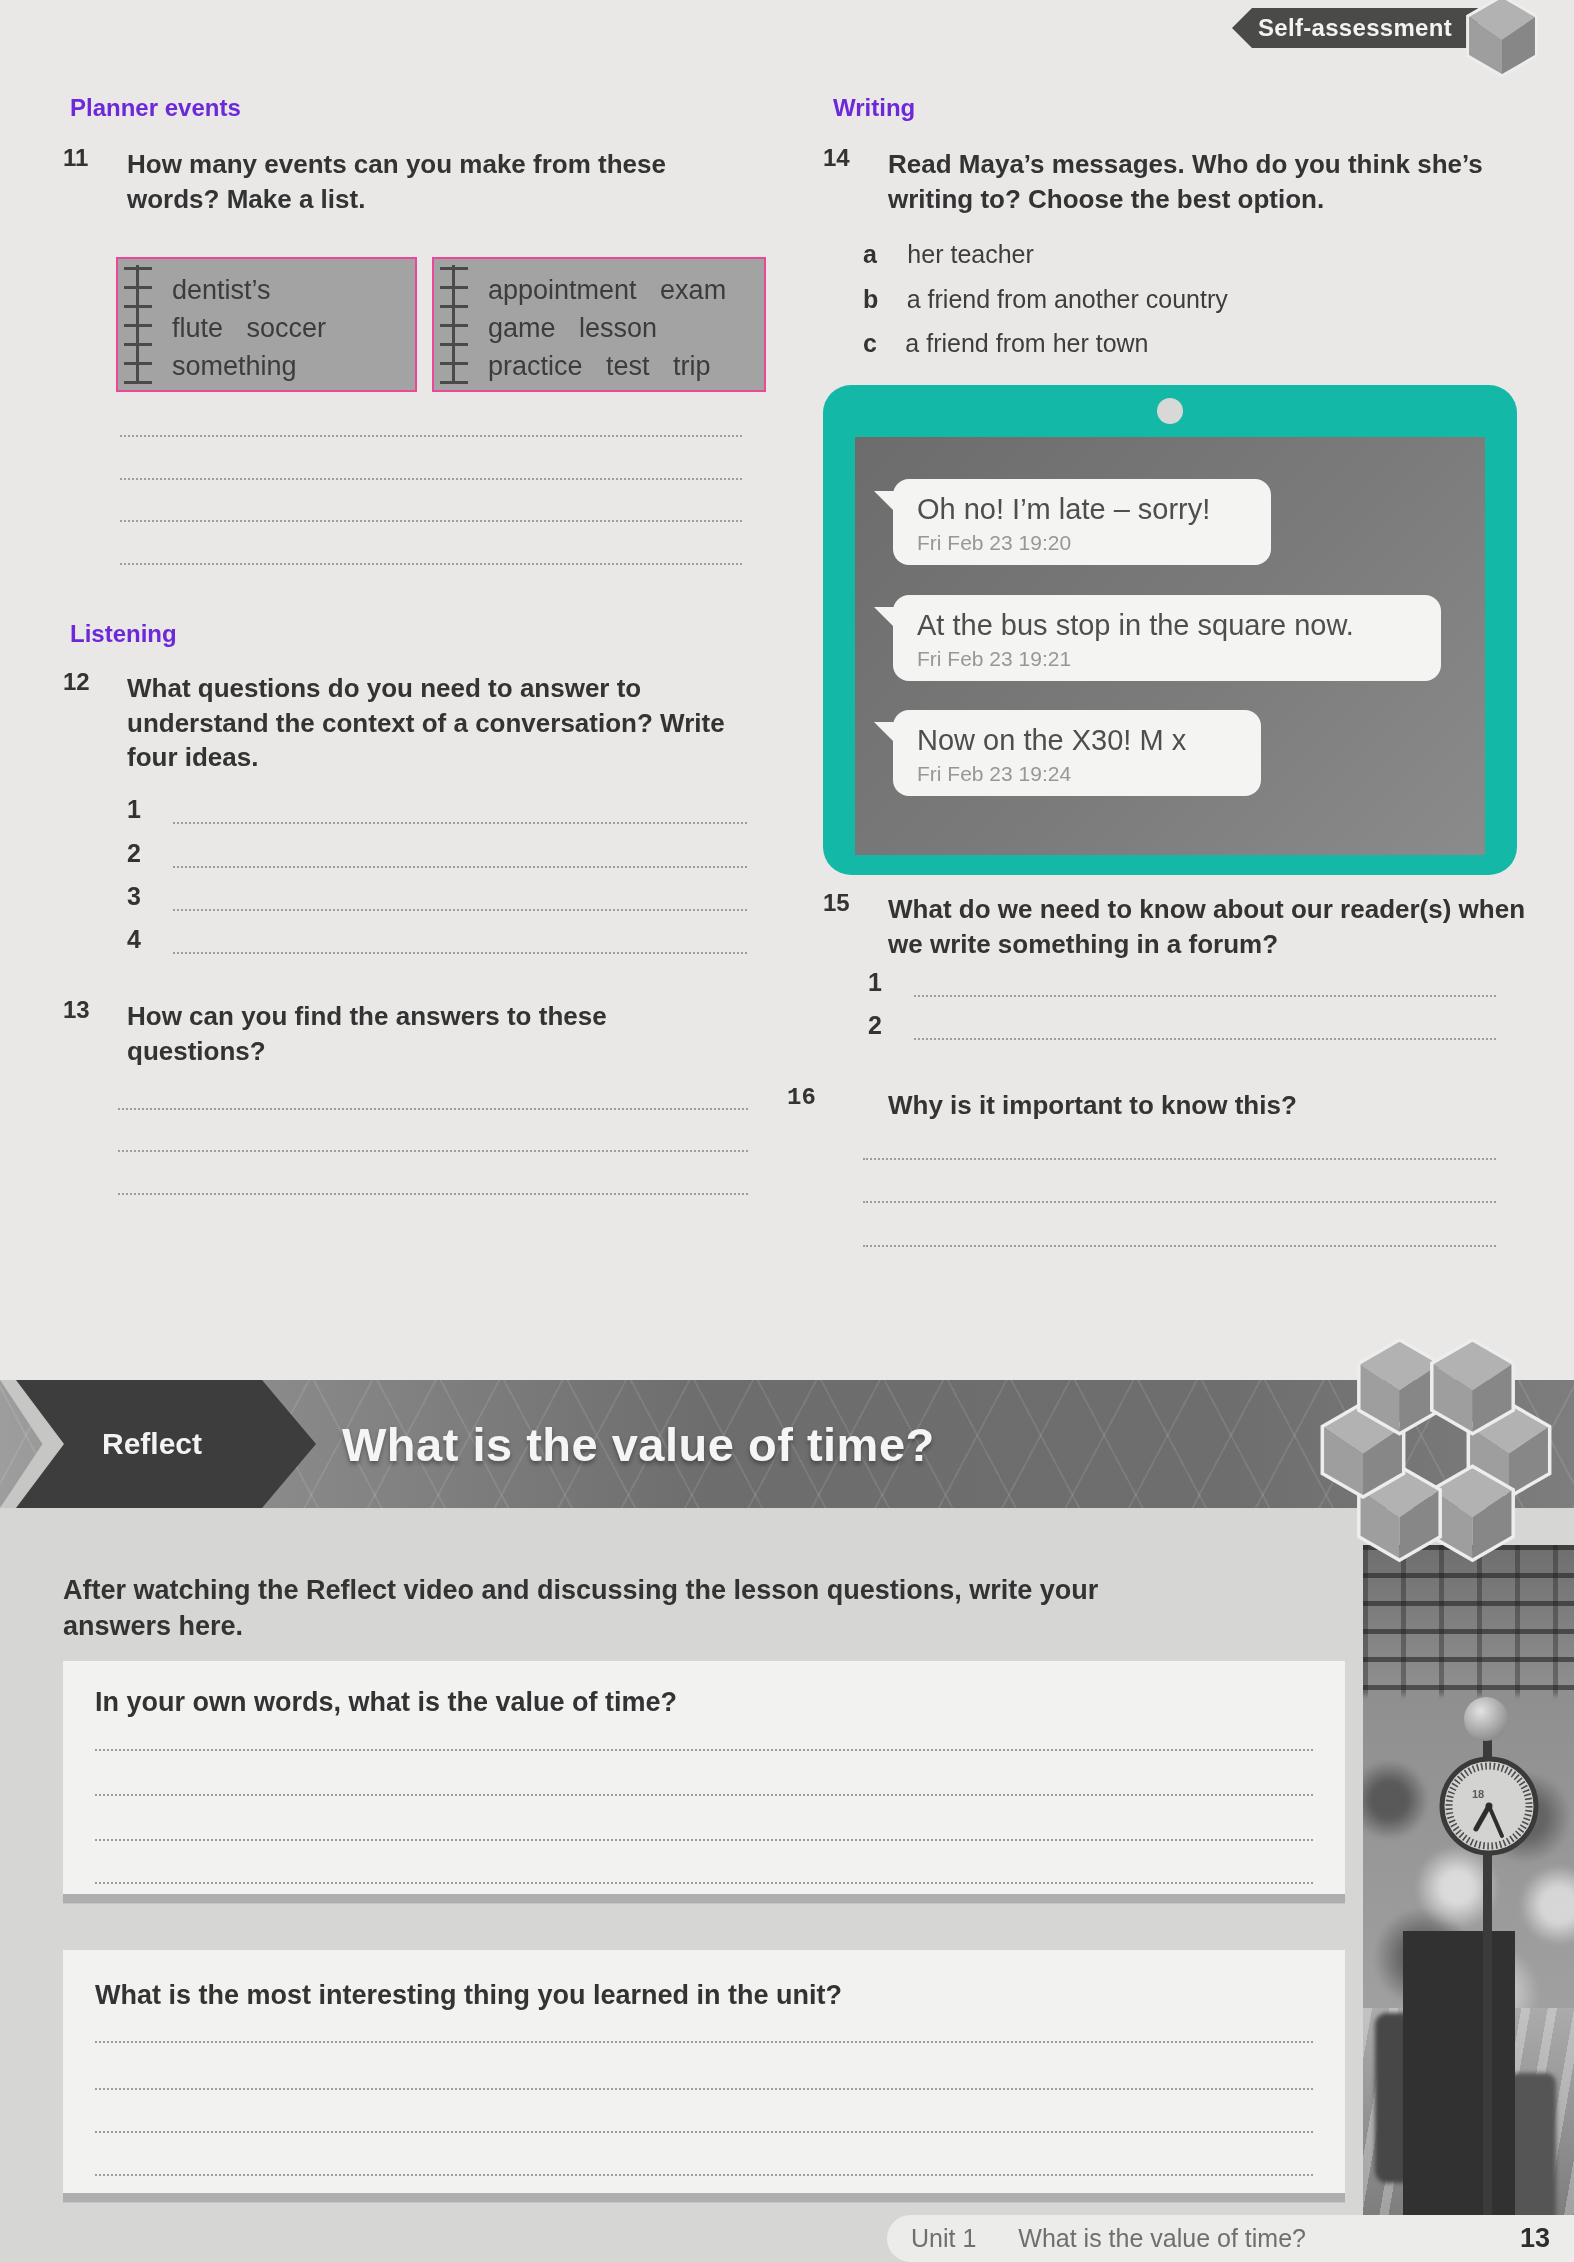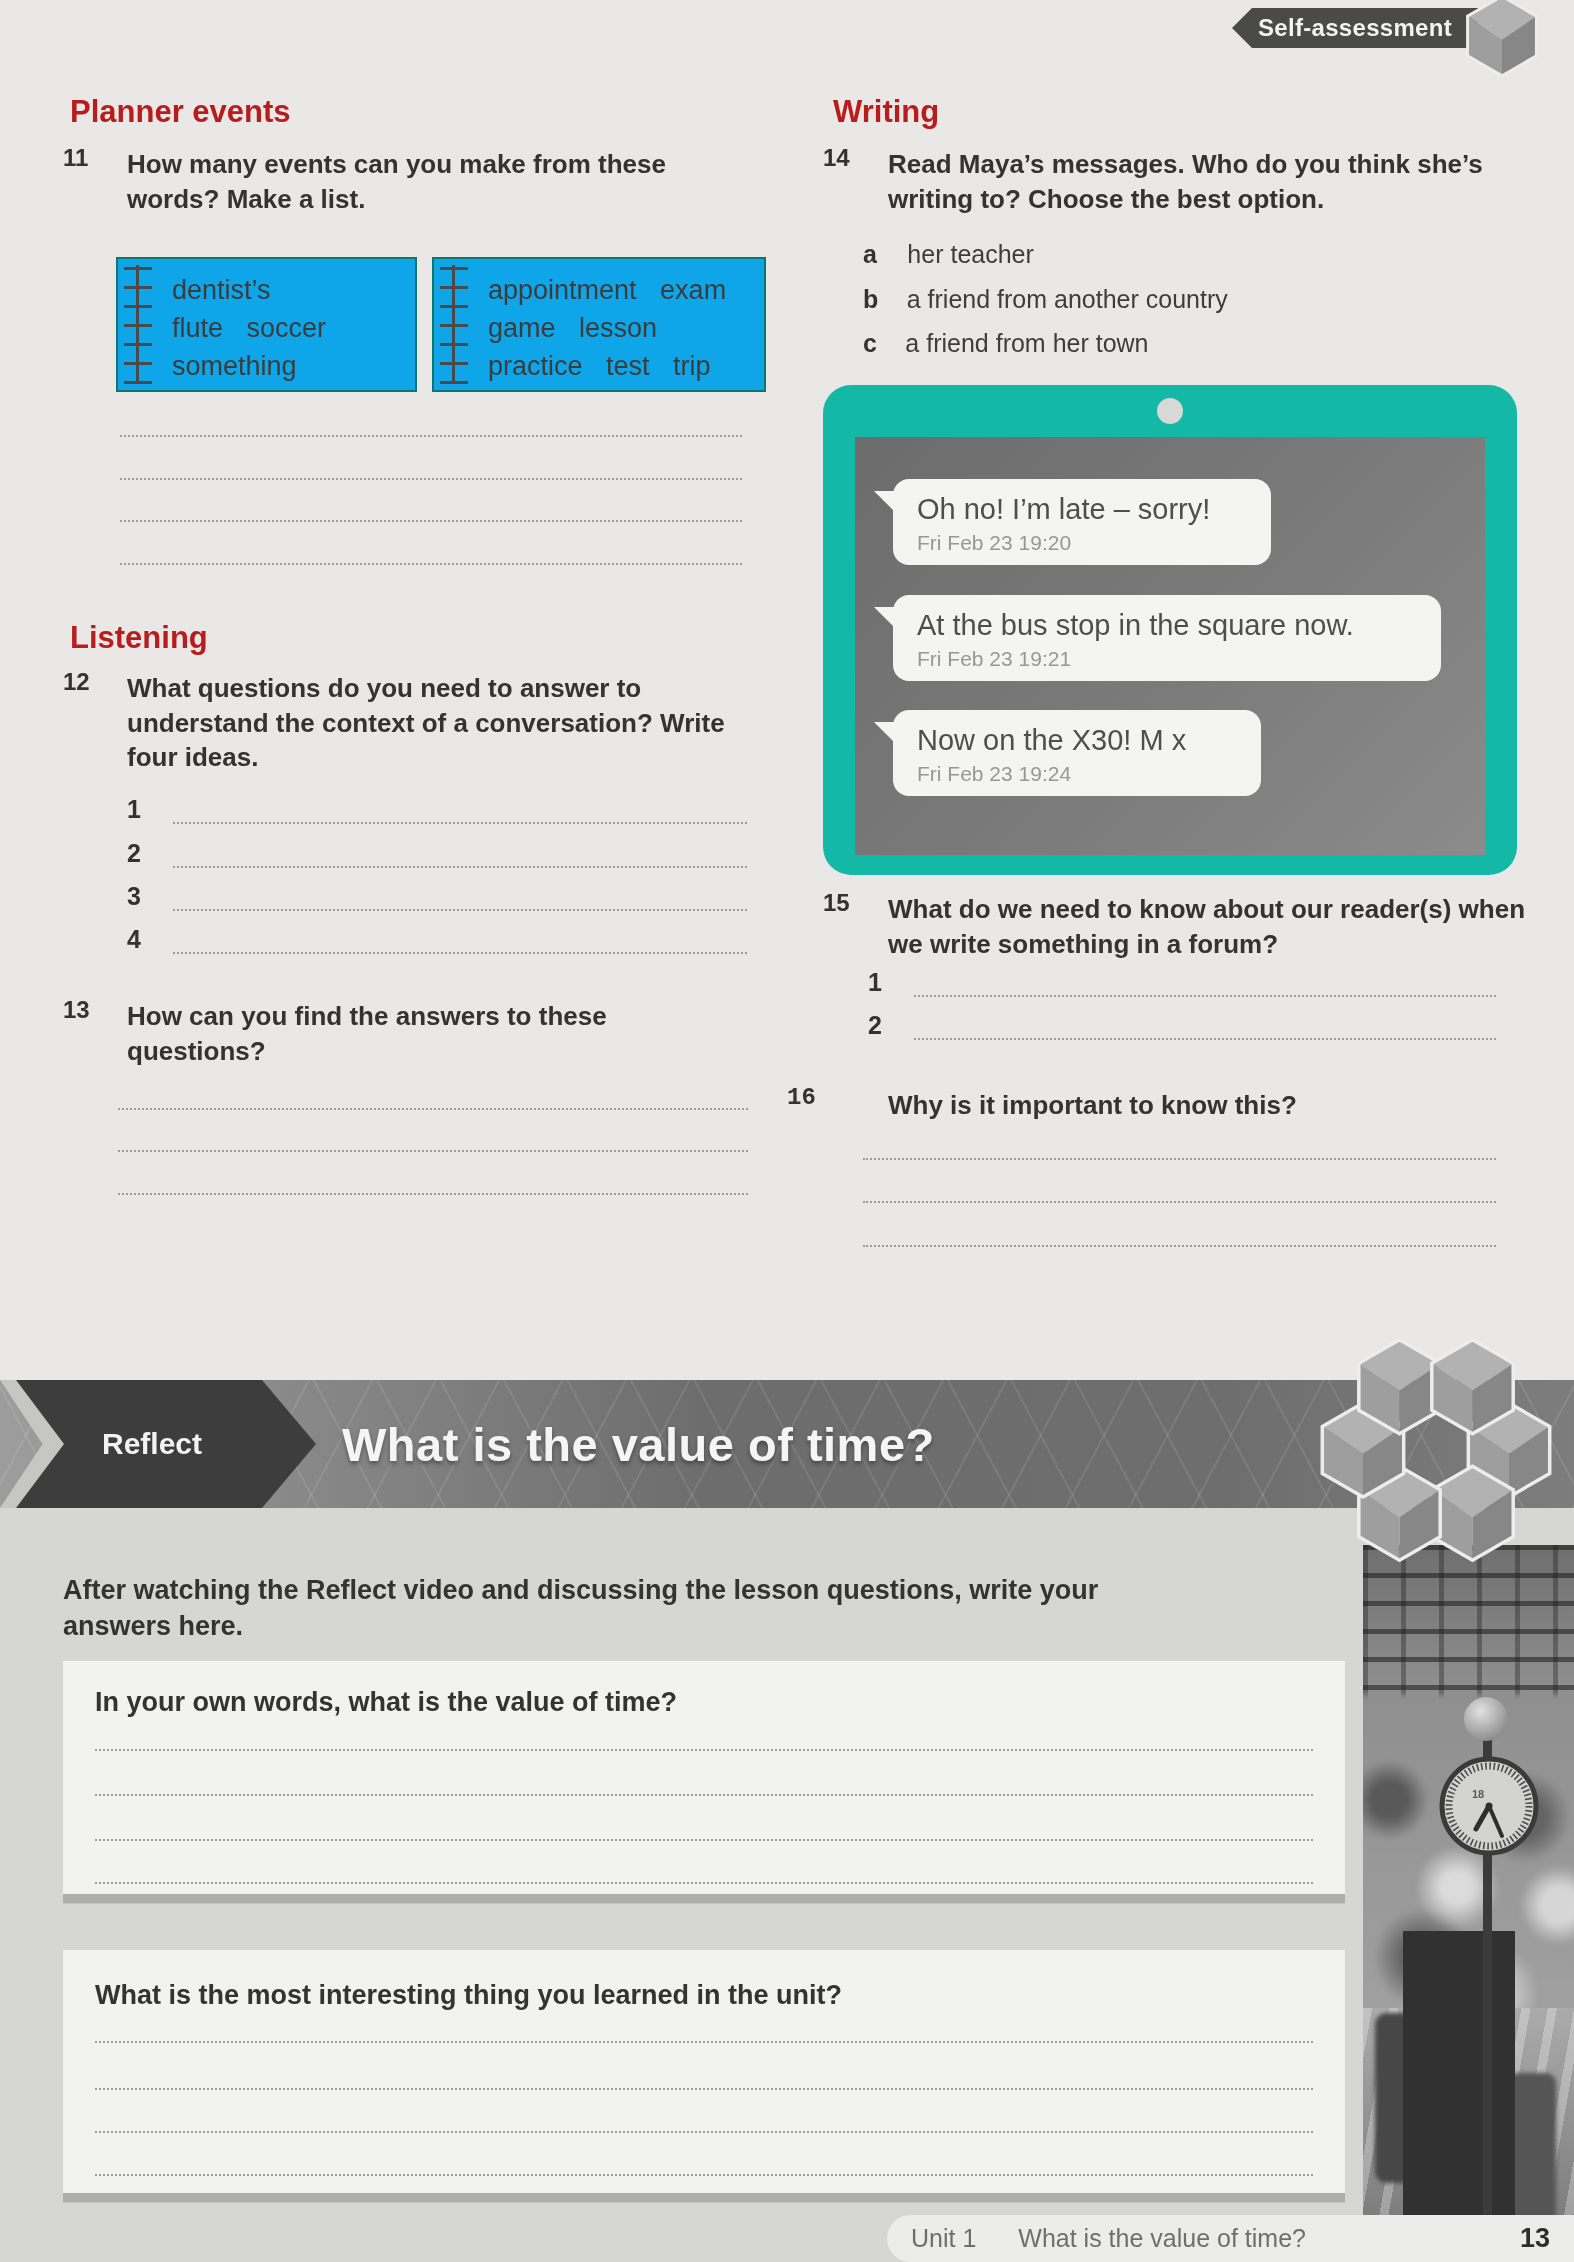--- a/index.html
+++ b/index.html
@@ -8,33 +8,33 @@
   .abs { position:absolute; }
 
   
   .badge { left:1232px; top:8px; width:246px; height:40px; background:#4a4a49;
            clip-path:polygon(20px 0, 100% 0, 100% 100%, 20px 100%, 0 50%);
            display:flex; align-items:center; justify-content:center; }
   .badge span { color:#f3f3f3; font-size:24px; font-weight:bold; letter-spacing:.3px; }
   .badge-hex { left:1458px; top:-8px; width:88px; height:88px; }
 
   
-  .h-section { font-size:31px; font-weight:800; color:#b91c1c; }
+  .h-section { font-size:24px; font-weight:800; color:#6d28d9; }
   .qnum { font-size:24px; font-weight:800; color:#333; }
   .qtext { font-size:26px; font-weight:bold; color:#333; line-height:1.33; }
   .opt-letter { font-size:25px; font-weight:bold; color:#333; }
   .opt-text { font-size:25px; color:#3d3d3d; }
 
   .dline { height:12px; border-bottom:2px dotted #9c9c9c; }
   .numrow { display:flex; align-items:flex-end; }
   .numrow .n { width:46px; font-size:25px; font-weight:600; color:#333; }
   .numrow .l { flex:1; height:100%; border-bottom:2px dotted #9c9c9c; }
 
   
-  .wordbox { background:#0ea5e9; border:2px solid #0f766e; }
+  .wordbox { background:#a3a3a3; border:2px solid #ec4899; }
   .ladder { position:absolute; left:6px; top:6px; bottom:6px; width:28px;
             background:
               linear-gradient(90deg, transparent 12px, #4a4a4a 12px 15px, transparent 15px),
               repeating-linear-gradient(180deg, #4a4a4a 0 3px, transparent 3px 19px);
             background-position:0 0, 0 2px; }
   .wordlines { position:absolute; left:54px; top:12px; right:6px; }
   .wordlines div { font-size:27px; color:#3c3c3c; line-height:38px; word-spacing:16px; white-space:nowrap; }
 
   
   .tablet { left:823px; top:385px; width:694px; height:490px; background:#14b8a6; border-radius:28px; }

